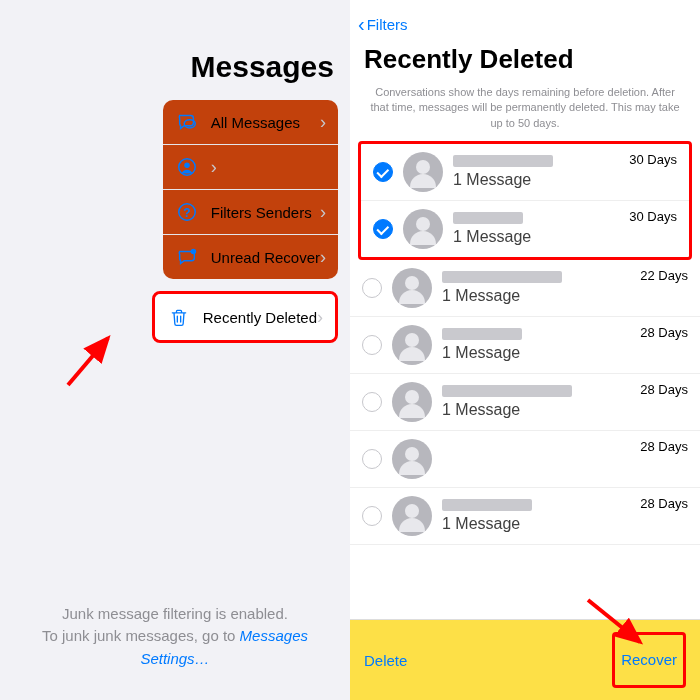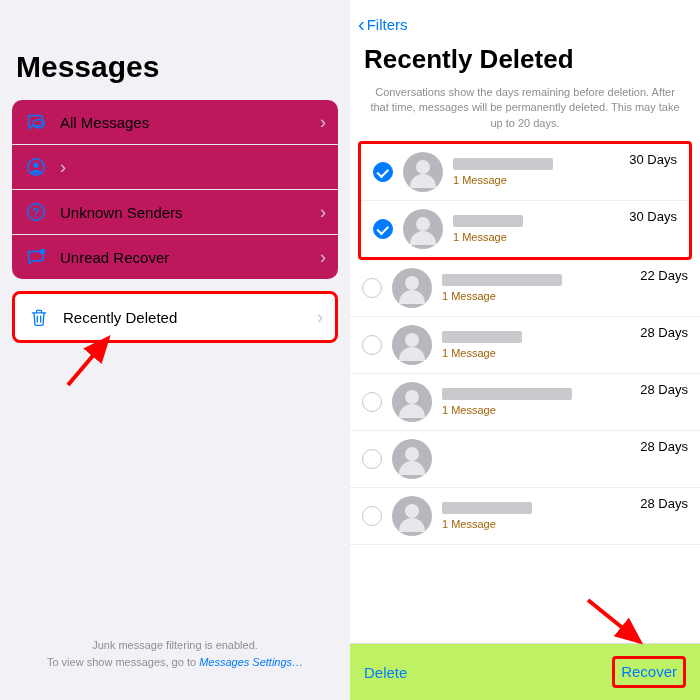--- a/index.html
+++ b/index.html
@@ -12,37 +12,38 @@
     overflow: hidden;
   }
   .left-panel {
     width: 350px;
     height: 700px;
     background: #f2f2f6;
     padding: 12px;
     display: flex;
     flex-direction: column;
     position: relative;
+    align-items: flex-end;
   }
   .right-panel {
     width: 350px;
     height: 700px;
     background: #fff;
     display: flex;
     flex-direction: column;
     position: relative;
   }
   .title {
     font-size: 30px;
     font-weight: 700;
     color: #000;
     margin: 38px 4px 16px 4px;
   }
   .list-card {
-    background: #be185d;
+    background: #c2410c;
     border-radius: 10px;
     overflow: hidden;
   }
   .list-row {
     display: flex;
     align-items: center;
     padding: 10px 12px;
     position: relative;
   }
   .list-row + .list-row {
@@ -74,21 +75,21 @@
     position: absolute;
     left: 60px;
     top: 330px;
     width: 60px;
     height: 60px;
     pointer-events: none;
   }
   .footer-note {
     margin-top: auto;
     text-align: center;
-    font-size: 11px;
+    font-size: 15px;
     color: #8e8e93;
     padding: 0 8px 18px 8px;
     line-height: 1.5;
   }
   .footer-note .link { color: #007aff; font-style: italic; }
 
   
   .nav-back {
     display:flex;align-items:center;gap:2px;
     color:#007aff;font-size:15px;
@@ -139,39 +140,39 @@
   }
   .avatar::after{
     content:"";position:absolute;width:26px;height:14px;border-radius:14px 14px 0 0;
     background:#e8e8ec;top:22px;left:7px;
   }
   .conv-body{flex:1;min-width:0;}
   .name-bar{
     height:12px;background:#c9c9ce;border-radius:2px;
     margin-bottom:4px;
   }
-  .conv-sub{font-size:11px;color:#a16207;}
+  .conv-sub{font-size:16px;color:#404040;}
   .days{
     font-size:13px;color:#000000;position:absolute;right:12px;top:8px;
   }
   .sel-box{
     border:3px solid #ff0000;border-radius:4px;
     margin: 0 8px;
   }
   .sel-box .conv{border-bottom:1px solid #eee;}
   .sel-box .conv:last-child{border-bottom:none;}
   .bottom-bar{
     border-top:1px solid #ddd;
     display:flex;justify-content:space-between;align-items:center;
     padding:12px 14px; margin-top:auto;
-    background:#bef264;
+    background:#fde047;
   }
   .bottom-bar .btn{color:#007aff;font-size:15px;}
   .recover-box{
-    border:3px solid #ff0000;padding:4px 6px;border-radius:4px;
+    border:3px solid #ff0000;padding:16px 6px;border-radius:4px;
   }
   .arrow2{
     position:absolute;left:232px;bottom:48px;width:70px;height:60px;pointer-events:none;
   }
 </style>
 </head>
 <body>
 
 <div class="left-panel">
   <div class="title">Messages</div>
@@ -197,21 +198,21 @@
       </span>
       <span class="chev">›</span>
     </div>
     <div class="list-row">
       <span class="icon">
         <svg width="22" height="22" viewBox="0 0 24 24">
             <circle cx="12" cy="12" r="9" fill="none" stroke="#007aff" stroke-width="1.6"></circle>
             <text x="12" y="17" text-anchor="middle" font-size="13" fill="#007aff" font-weight="700">?</text>
           </svg>
       </span>
-      <span class="label">Unknown Senders</span>
+      <span class="label">Filters Senders</span>
       <span class="chev">›</span>
     </div>
     <div class="list-row">
       <span class="icon">
         <svg width="22" height="22" viewBox="0 0 24 24">
             <path d="M4 6h13a3 3 0 0 1 3 3v4a3 3 0 0 1-3 3H9l-4 3v-3a3 3 0 0 1-1-2V9a3 3 0 0 1 0-3z" fill="none" stroke="#007aff" stroke-width="1.6"></path>
             <circle cx="19" cy="6" r="3" fill="#007aff"></circle>
           </svg>
       </span>
       <span class="label">Unread Recover</span>
@@ -235,31 +236,31 @@
     <defs>
         <marker id="ah1" markerWidth="8" markerHeight="8" refX="6" refY="3" orient="auto">
           <path d="M0,0 L7,3 L0,6 Z" fill="#ff0000"></path>
         </marker>
       </defs>
     <line x1="8" y1="55" x2="48" y2="8" stroke="#ff0000" stroke-width="4" marker-end="url(#ah1)"></line>
   </svg>
 
   <div class="footer-note">
     <span>Junk message filtering is enabled.</span><br>
-    <span>To view show messages, go to </span><span class="link">Messages Settings…</span>
+    <span>To junk junk messages, go to </span><span class="link">Messages Settings…</span>
   </div>
 </div>
 
 <div class="right-panel">
   <div class="nav-back">
     <span style="font-size:20px;line-height:1">‹</span>
     <span>Filters</span>
   </div>
   <div class="r-title">Recently Deleted</div>
-  <div class="r-note">Conversations show the days remaining before deletion. After that time, messages will be permanently deleted. This may take up to 20 days.</div>
+  <div class="r-note">Conversations show the days remaining before deletion. After that time, messages will be permanently deleted. This may take up to 50 days.</div>
 
   <div id="conv-container">
       <div class="sel-box">
         <div class="conv">
           <div class="radio checked"></div>
           <div class="avatar"></div>
           <div class="conv-body">
             <div class="name-bar" style="width:100px"></div>
             <div class="conv-sub">1 Message</div>
           </div>

